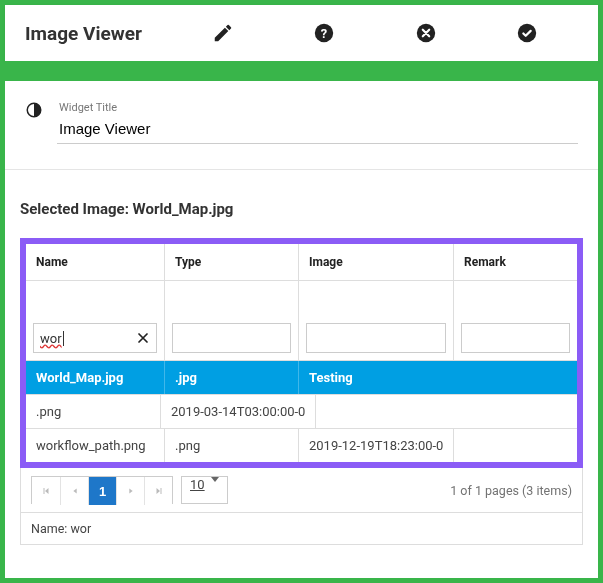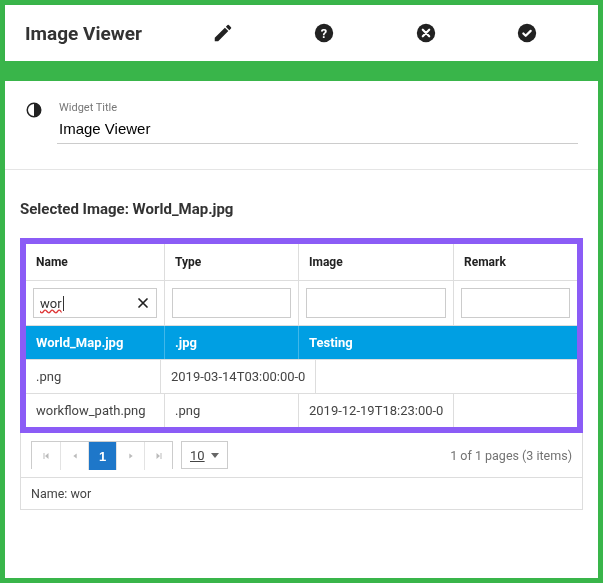--- a/index.html
+++ b/index.html
@@ -122,20 +122,21 @@
   .grid-filter { padding: 0; }
   .grid-filter .col {
     padding: 7px;
   }
   .filter-wrap {
     position: relative;
     border: 1px solid #ccc;
     height: 30px;
     display: flex;
     background: #fff;
+    margin-top: 35px;
   }
   .filter-input {
     border: none;
     outline: none;
     width: 100%;
     height: 100%;
     padding: 0 24px 0 6px;
     font-size: 13px;
     background: transparent;
     font-family: inherit;
@@ -199,21 +200,20 @@
   }
   .pager-btn + .pager-btn { border-left: 1px solid #e3e3e3; }
   .pager-btn.active {
     background: #1e77c9;
     color: #fff;
     font-weight: 700;
     font-size: 13px;
   }
   .page-size {
     display: flex;
-    align-items: center;
     border: 1px solid #ccc;
     height: 28px;
     padding: 0 8px;
     gap: 6px;
     font-size: 13px;
     color: #444;
     text-decoration: underline;
   }
   .caret-down {
     width: 0; height: 0;

